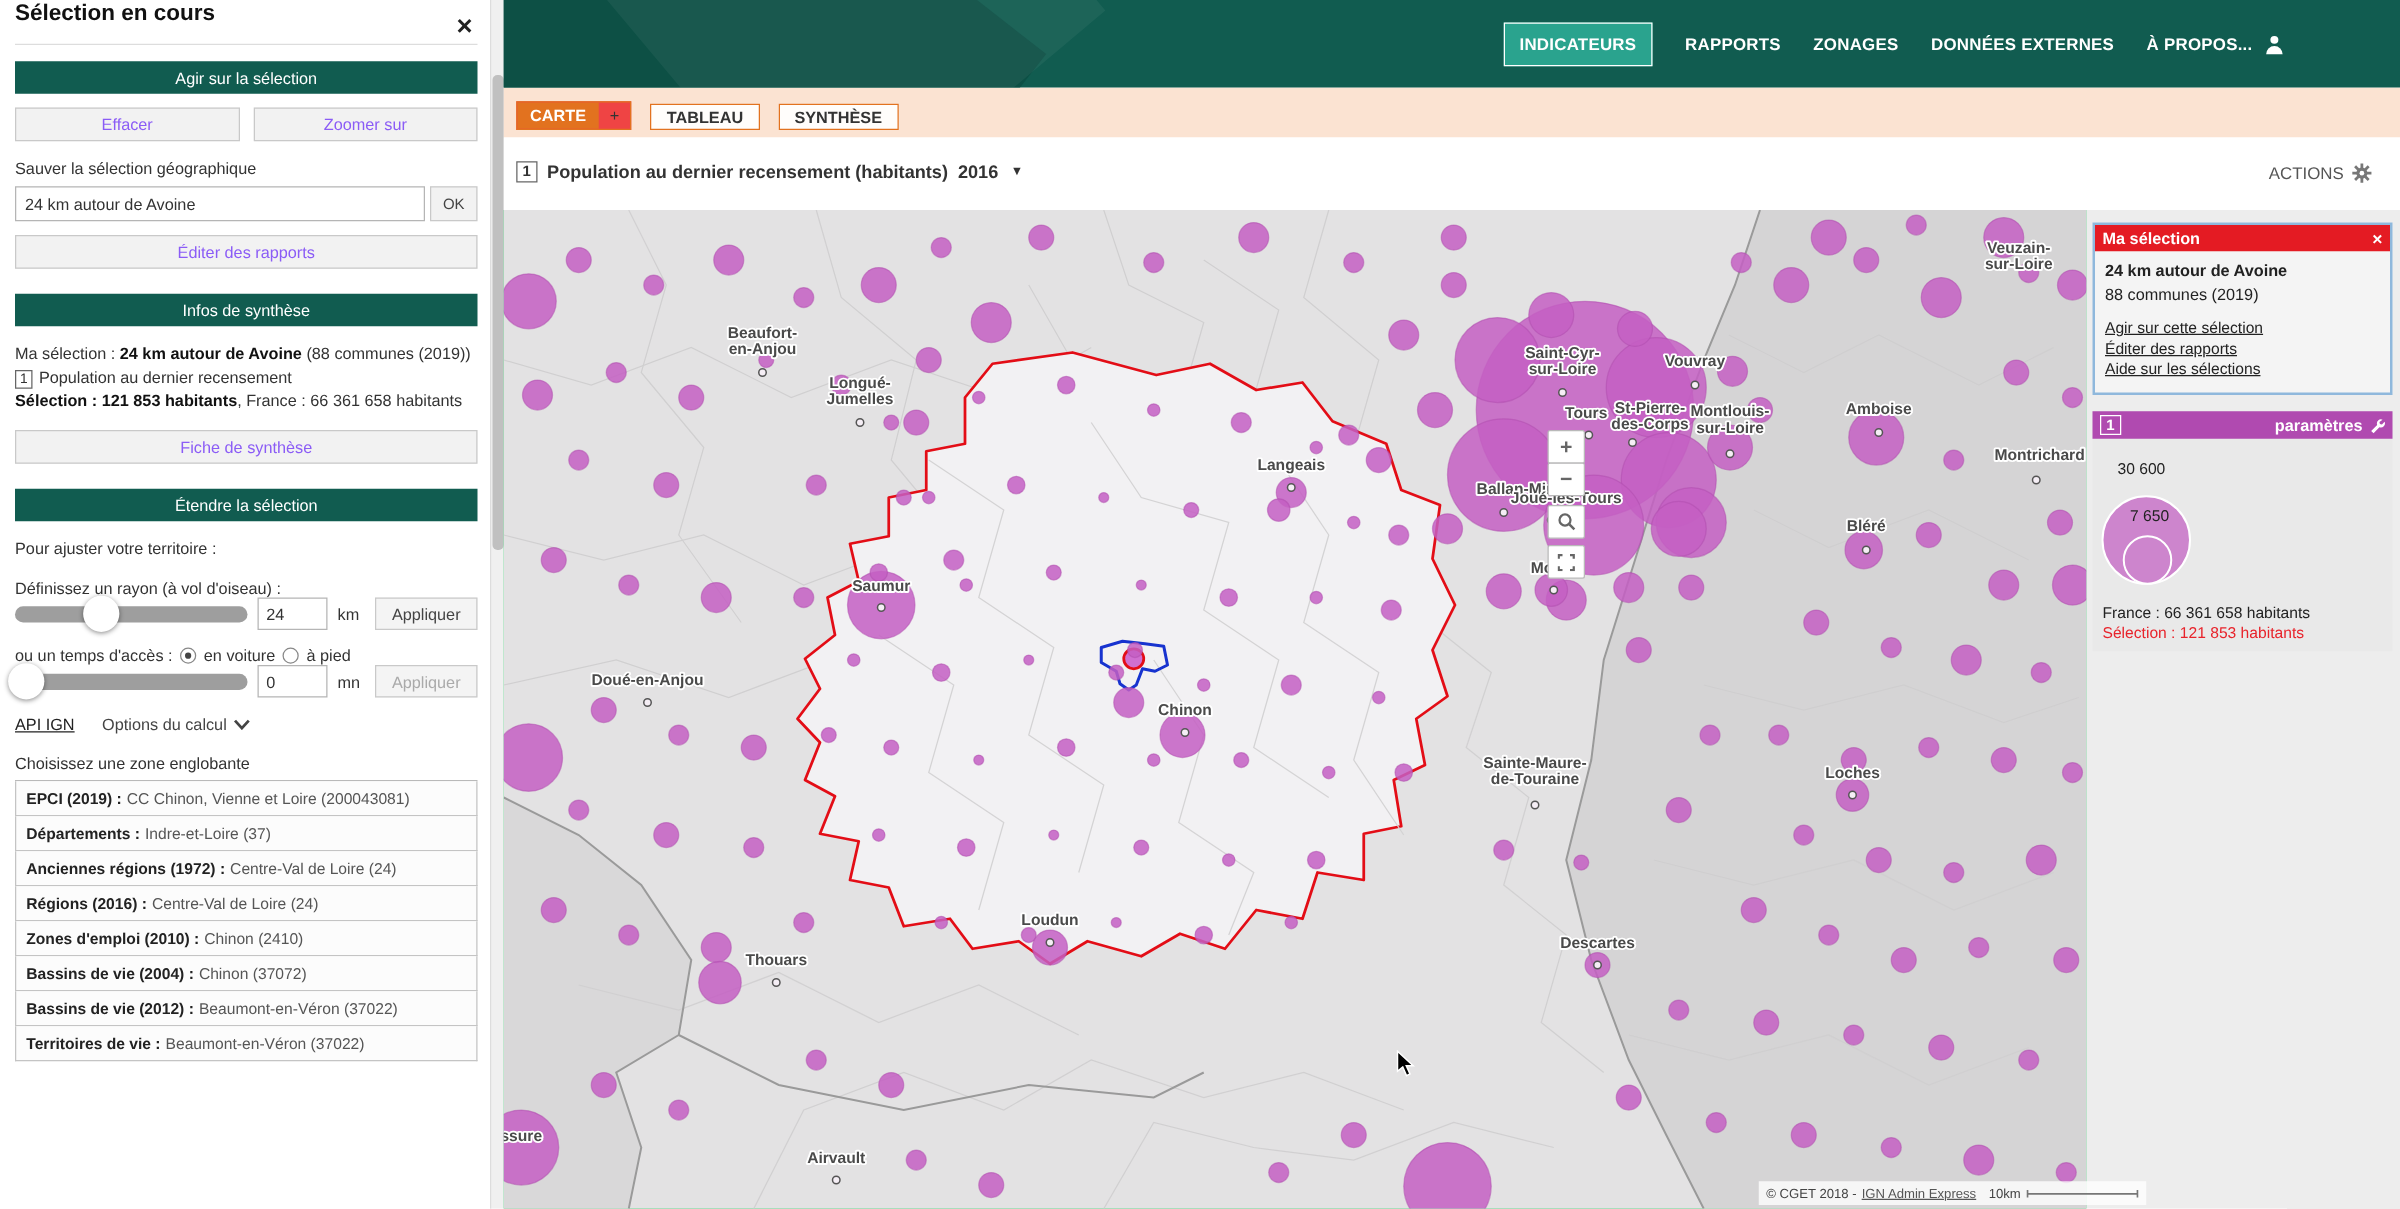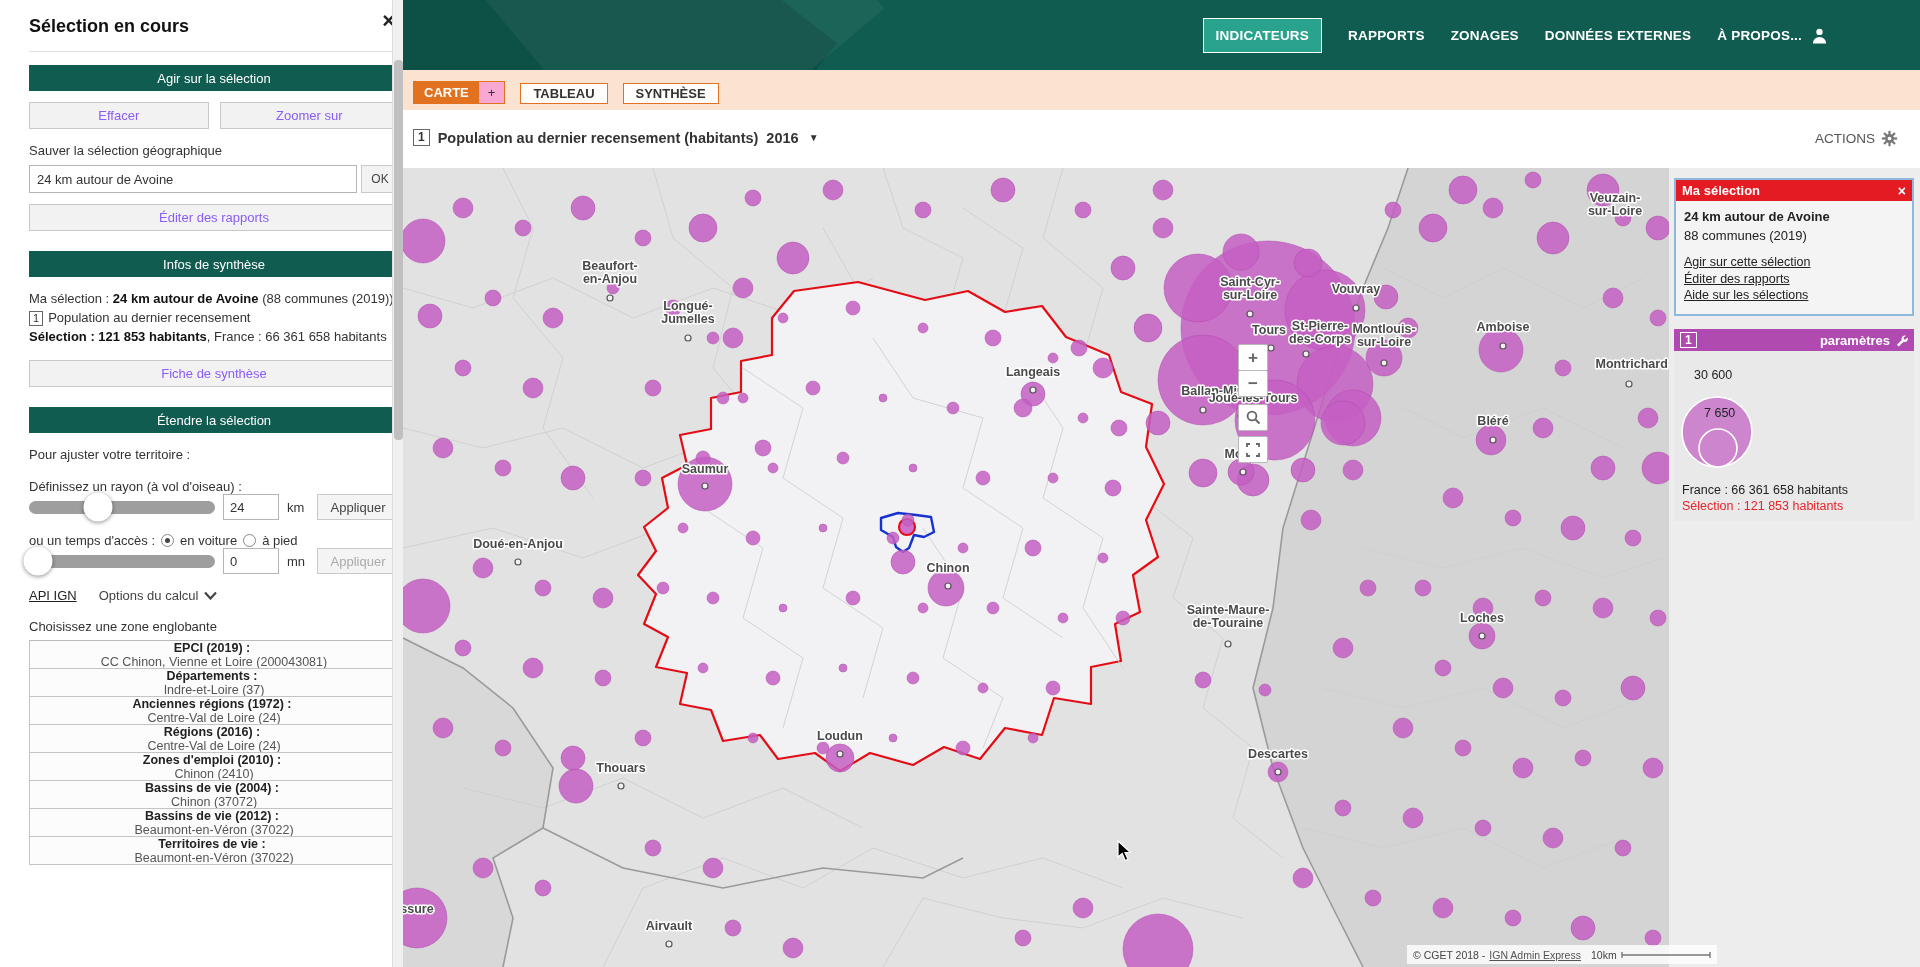--- a/index.html
+++ b/index.html
@@ -1,20 +1,20 @@
 <!DOCTYPE html>
 <html><head>
 <meta charset="utf-8">
 <style>
   * { margin:0; padding:0; box-sizing:border-box; }
   html,body { width:1920px; height:967px; overflow:hidden; font-family:"Liberation Sans", sans-serif; background:#fff; }
   .stage { position:relative; width:1920px; height:967px; }
 
   
-  .sidebar { position:absolute; left:17px; top:0; width:392px; height:967px; background:#fff; padding:16px 10px 0 12px; overflow:hidden; }
+  .sidebar { position:absolute; left:0; top:0; width:392px; height:967px; background:#fff; padding:0 10px 0 12px; overflow:hidden; }
   .sb-title { font-size:18px; font-weight:bold; color:#111; padding-bottom:14px; border-bottom:1px solid #ddd; }
   .sb-close { position:absolute; top:10px; right:14px; font-size:22px; font-weight:bold; color:#222; cursor:pointer; line-height:1; }
   .teal-bar { margin-top:13px; height:26px; background:#115c50; color:#fff; font-size:13px; display:flex; align-items:center; justify-content:center; cursor:pointer; }
   .btn-row { display:flex; gap:11px; margin-top:11px; }
   .btn { flex:1; height:27px; background:#f2f2f2; border:1px solid #c9c9c9; color:#8b5cf6; font-size:13px; display:flex; align-items:center; justify-content:center; cursor:pointer; }
   .btn.wide { margin-top:11px; width:100%; }
   .sb-label { margin-top:14px; font-size:13px; color:#333; }
   .input-row { display:flex; gap:4px; margin-top:7px; align-items:center; }
   .txt-input { flex:1; height:28px; border:1px solid #b5b5b5; font-size:13px; padding:0 7px; color:#333; background:#fff; }
   .ok-btn { width:38px; height:28px; background:#f2f2f2; border:1px solid #c9c9c9; font-size:12px; color:#444; cursor:pointer; }
@@ -29,37 +29,37 @@
   .apply { width:82px; height:26px; background:#f4f4f4; border:1px solid #c9c9c9; font-size:13px; color:#444; cursor:pointer; }
   .apply.disabled { color:#aaa; }
   .radio-row { margin-top:13px; font-size:13px; color:#333; display:flex; align-items:center; gap:6px; }
   .radio { width:13px; height:13px; border:1px solid #888; border-radius:50%; background:#fff; position:relative; display:inline-block; cursor:pointer; }
   .radio.checked:after { content:""; position:absolute; left:3px; top:3px; width:5px; height:5px; border-radius:50%; background:#444; }
   .api-row { margin-top:14px; font-size:13px; color:#333; display:flex; align-items:center; gap:22px; }
   .api-link { text-decoration:underline; color:#222; cursor:pointer; }
   .opt-calc { display:flex; align-items:center; gap:6px; cursor:pointer; color:#444; }
   .zone-label { margin-top:16px; font-size:13px; color:#333; }
   .zone-list { margin-top:6px; border-top:1px solid #b9b9b9; }
-  .zone-row { height:28px; border:1px solid #c4c4c4; border-top:none; background:#fcfcfc; font-size:12.5px; color:#555; display:flex; align-items:center; padding:0 8px; white-space:nowrap; overflow:hidden; cursor:pointer;flex-direction:column; }
+  .zone-row { height:28px; border:1px solid #c4c4c4; border-top:none; background:#fcfcfc; font-size:12.5px; color:#555; display:flex; align-items:center; padding:0 8px; white-space:nowrap; overflow:hidden; cursor:pointer; }
   .zone-row b { color:#222; margin-right:4px; }
   .sb-scroll { position:absolute; left:392px; top:0; width:11px; height:967px; background:#f0f0f0; border-left:1px solid #ddd; }
   .sb-thumb { position:absolute; left:1px; top:60px; width:9px; height:380px; background:#c0c0c0; border-radius:4px; }
 
   
   .main { position:absolute; left:403px; top:0; width:1517px; height:967px; }
   .topbar { position:relative; width:100%; height:70px; background:#115c50; overflow:hidden;text-align:right; }
   .topbar:before { content:""; position:absolute; left:-40px; top:-120px; width:420px; height:320px; background:#0d5045; transform:rotate(38deg); }
   .topbar:after { content:""; position:absolute; left:120px; top:-160px; width:300px; height:300px; background:rgba(255,255,255,.05); transform:rotate(50deg); }
   .nav { position:absolute; right:118px; top:0; height:70px; display:flex; align-items:center; gap:26px; z-index:2; }
   .nav-item { color:#fff; font-size:13.5px; font-weight:bold; letter-spacing:.2px; cursor:pointer; white-space:nowrap; }
   .nav-item.active { background:#2aa38e; border:1px solid #fff; padding:9px 12px; }
   .user-ico { margin-left:-6px; cursor:pointer; display:flex; align-items:center; }
 
   .tabbar { width:100%; height:40px; background:#fbe3d2; display:flex; align-items:flex-end; padding:0 0 6px 10px; gap:15px; }
-  .tab-carte { display:flex; border:1px solid #e2721f; background:#f9a8d4; cursor:pointer; }
+  .tab-carte { display:flex; border:1px solid #e2721f; background:#ef4444; cursor:pointer; }
   .tab-carte .lbl { background:#e2721f; color:#fff; font-size:13px; font-weight:bold; padding:3px 10px; }
   .tab-carte .plus { color:#333; font-size:13px; padding:3px 9px; }
   .tab { border:1px solid #e2721f; background:#fffdfb; color:#333; font-size:13px; font-weight:bold; padding:2px 12px; cursor:pointer; }
 
   .indbar { position:relative; width:100%; height:58px; background:#fff; }
   .ind-left { position:absolute; left:10px; top:19px; display:flex; align-items:center; gap:8px; font-size:14.5px; font-weight:bold; color:#333; }
   .ind-num { border:1px solid #666; font-size:12px; font-weight:bold; line-height:15px; padding:0 4px; }
   .ind-caret { font-size:10px; margin-left:2px; cursor:pointer; }
   .ind-year { cursor:pointer; }
   .actions { position:absolute; right:22px; top:20px; display:flex; align-items:center; gap:6px; font-size:13.5px; color:#555; cursor:pointer; }

